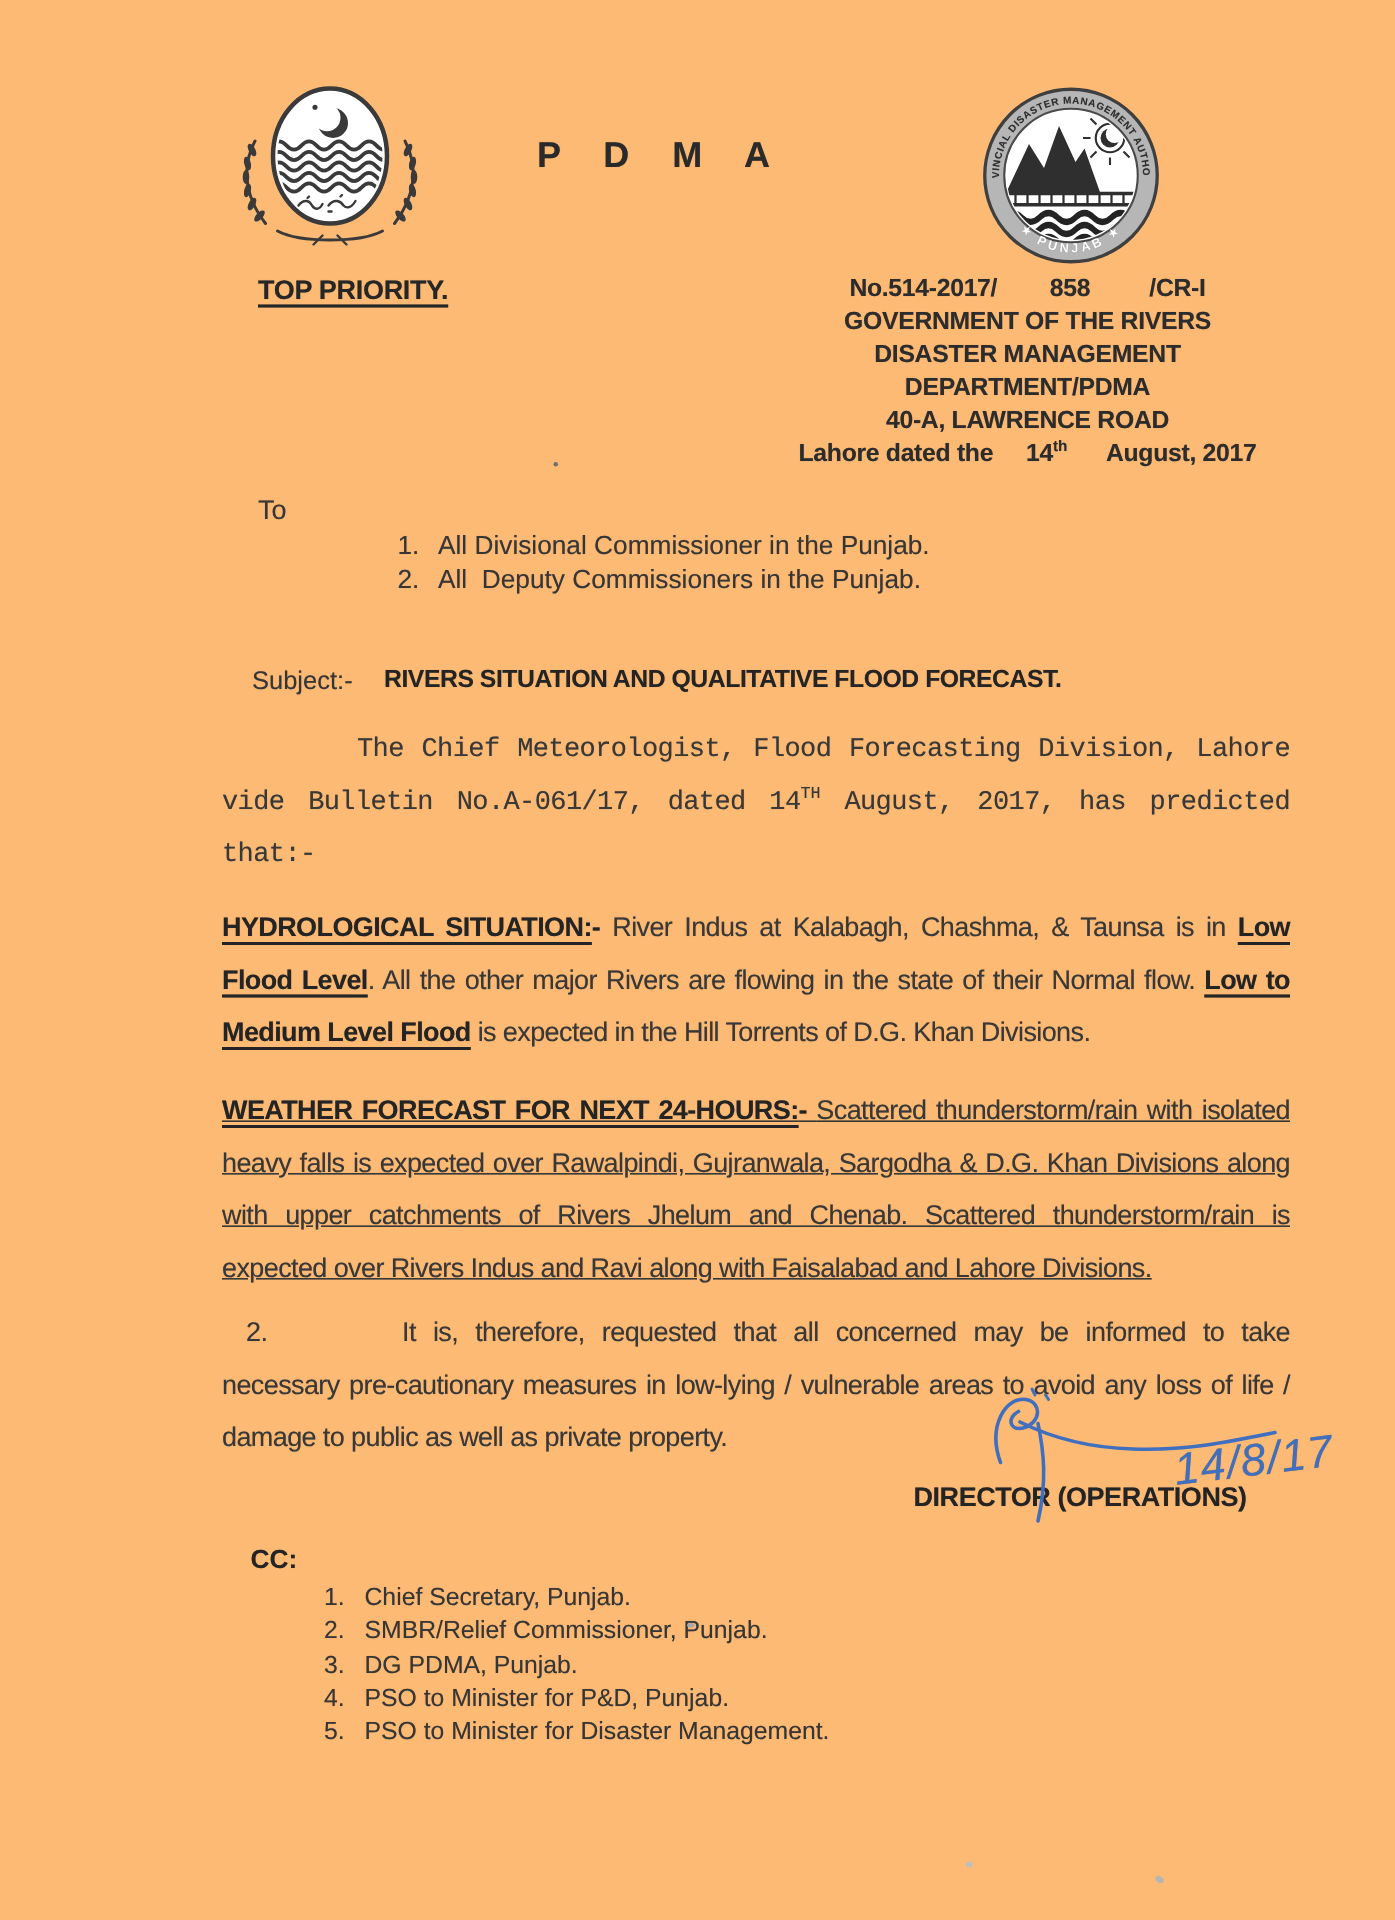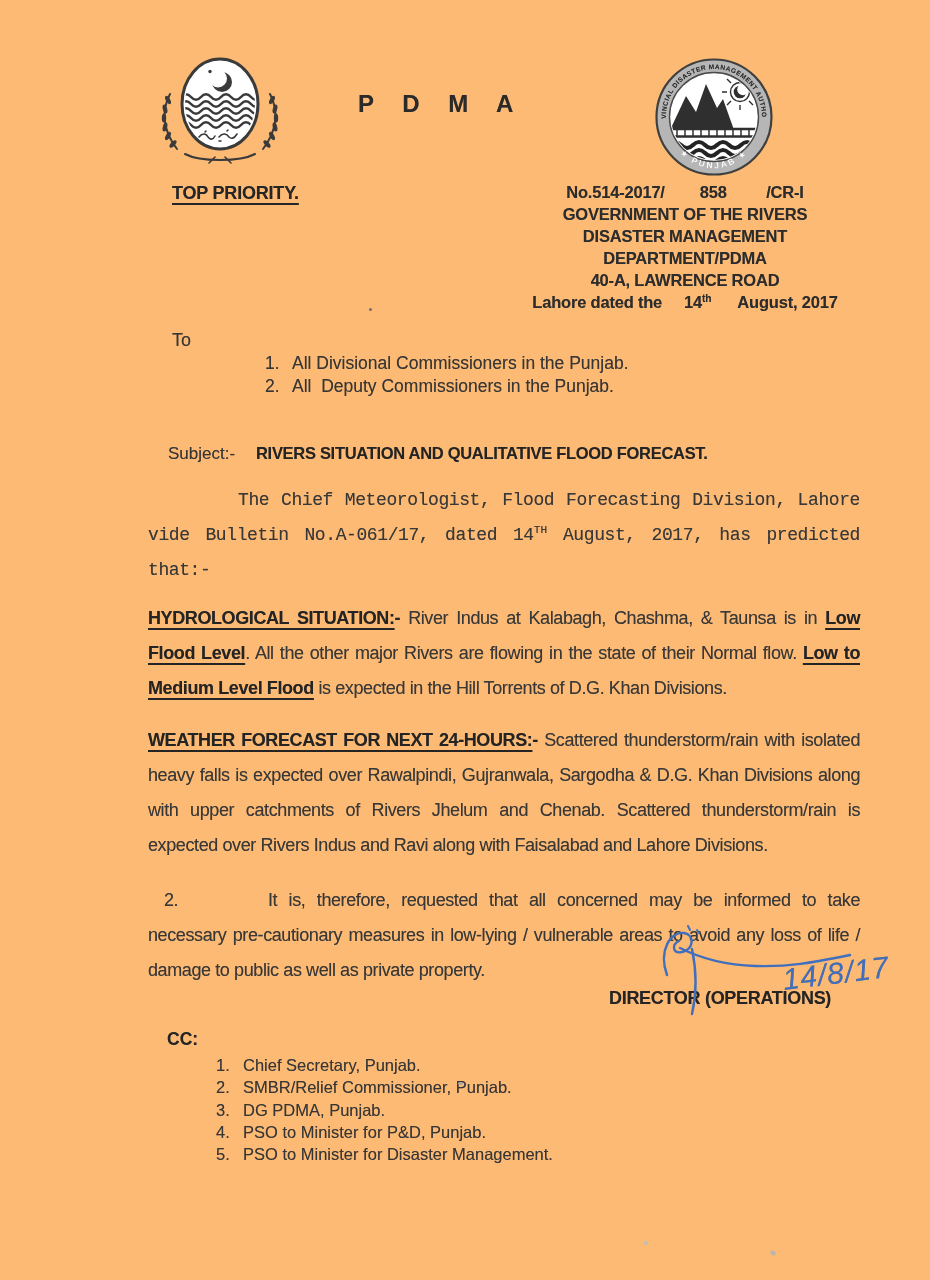--- a/index.html
+++ b/index.html
@@ -35,21 +35,21 @@
   .subject-row { top:444px; left:0; width:100%; height:24px; }
   .subject-label { position:absolute; left:168px; top:0; font-size:17px; }
   .subject-text { position:absolute; left:256px; top:0; font-size:16.5px; font-weight:700; color:#242424;
     text-underline-offset: 4px; text-decoration-thickness: 2px; letter-spacing:-0.3px;}
 
   
   .body { left:148px; top:483px; width:712px; font-size:18px; line-height:35px;
     text-align:justify; letter-spacing:-0.4px; color:#383838; }
   .body p.intro { text-indent:90px; margin-bottom:13px;font-family:Liberation Mono, monospace; }
   .body p.hydro { margin-bottom:17px; }
-  .body p.weather { margin-bottom:20px; }
+  .body p.weather { margin-bottom:8px;text-decoration:underline; }
   .action-wrap { position:relative; }
   .action-num { position:absolute; left:16px; top:0; }
   .action-wrap p { text-indent:120px; }
   .b { font-weight:700; color:#242424; }
   .u { text-decoration: underline; text-underline-offset: 4px; text-decoration-thickness: 2px; }
 
   
   .sig-svg { left:592px; top:920px; width:300px; height:102px; z-index:2; }
   .sig-title { left:609px; top:988px; font-size:18px; font-weight:700; color:#242424; letter-spacing:-0.3px; z-index:1; }
 
@@ -162,21 +162,21 @@
     <div>GOVERNMENT OF THE RIVERS</div>
     <div>DISASTER MANAGEMENT</div>
     <div>DEPARTMENT/PDMA</div>
     <div>40-A, LAWRENCE ROAD</div>
     <div class="pre"><span>Lahore dated the     14</span><sup>th</sup><span>      August, 2017</span></div>
   </div>
 
   <div class="abs to-label">To</div>
   <div class="abs to-items">
     <div class="row">
-      <span class="num">1.</span><span class="pre">All Divisional Commissioners in the Punjab.</span>
+      <span class="num">1.</span><span class="pre">All Divisional Commissioner in the Punjab.</span>
     </div>
     <div class="row">
       <span class="num">2.</span><span class="pre">All  Deputy Commissioners in the Punjab.</span>
     </div>
   </div>
 
   <div class="abs subject-row">
     <span class="subject-label">Subject:-</span>
     <span class="subject-text">RIVERS SITUATION AND QUALITATIVE FLOOD FORECAST.</span>
   </div>

